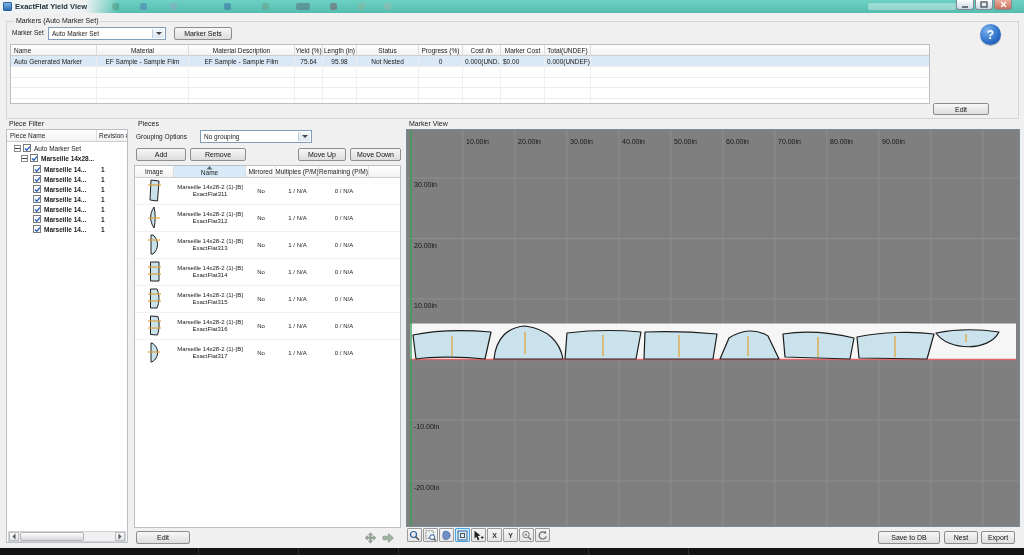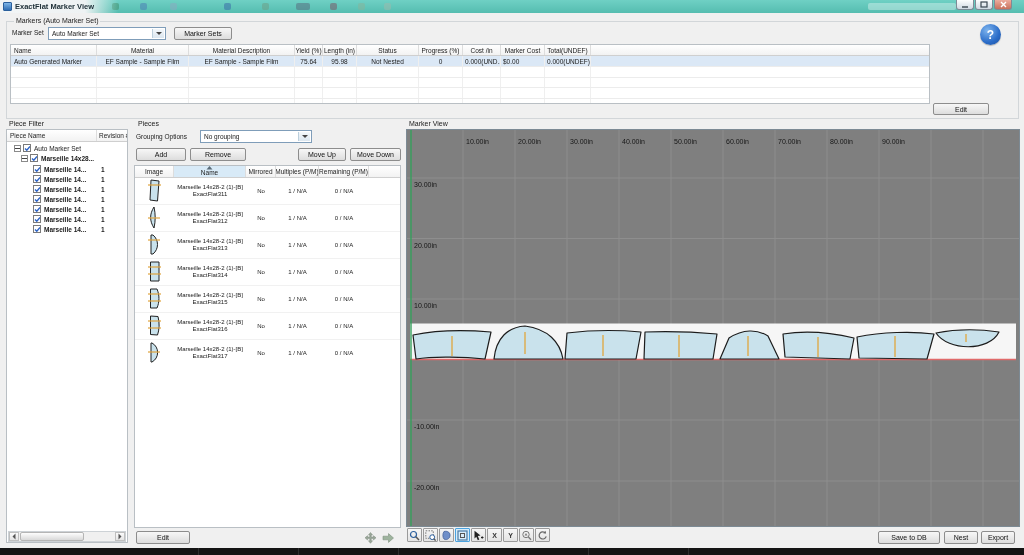--- a/index.html
+++ b/index.html
@@ -77,21 +77,21 @@
     <div class="abs bg-blob" style="left:170px;background:#8aa9c0"></div>
     <div class="abs bg-blob" style="left:224px;background:#3a6ea8"></div>
     <div class="abs bg-blob" style="left:262px;background:#6e9e86"></div>
     <div class="abs bg-blob" style="left:296px;background:#57707f;width:14px"></div>
     <div class="abs bg-blob" style="left:330px;background:#7a5a68"></div>
     <div class="abs bg-blob" style="left:358px;background:#86b49a"></div>
     <div class="abs bg-blob" style="left:384px;background:#9ab9ad"></div>
     <div class="abs" id="bg-title-ghost"></div>
     <div class="abs" id="title-left"></div>
     <div class="abs" id="app-icon"></div>
-    <div class="abs" id="title-text">ExactFlat Marker View</div>
+    <div class="abs" id="title-text">ExactFlat Yield View</div>
     <div class="abs" id="win-buttons">
       <div class="winbtn">
         <svg width="8" height="6">
             <line x1="1" y1="5" x2="7" y2="5" stroke="#3a4750" stroke-width="1.4"></line>
           </svg>
       </div>
       <div class="winbtn">
         <svg width="8" height="7">
             <rect x="1" y="1" width="6" height="5" fill="none" stroke="#3a4750" stroke-width="1.2"></rect>
           </svg>

